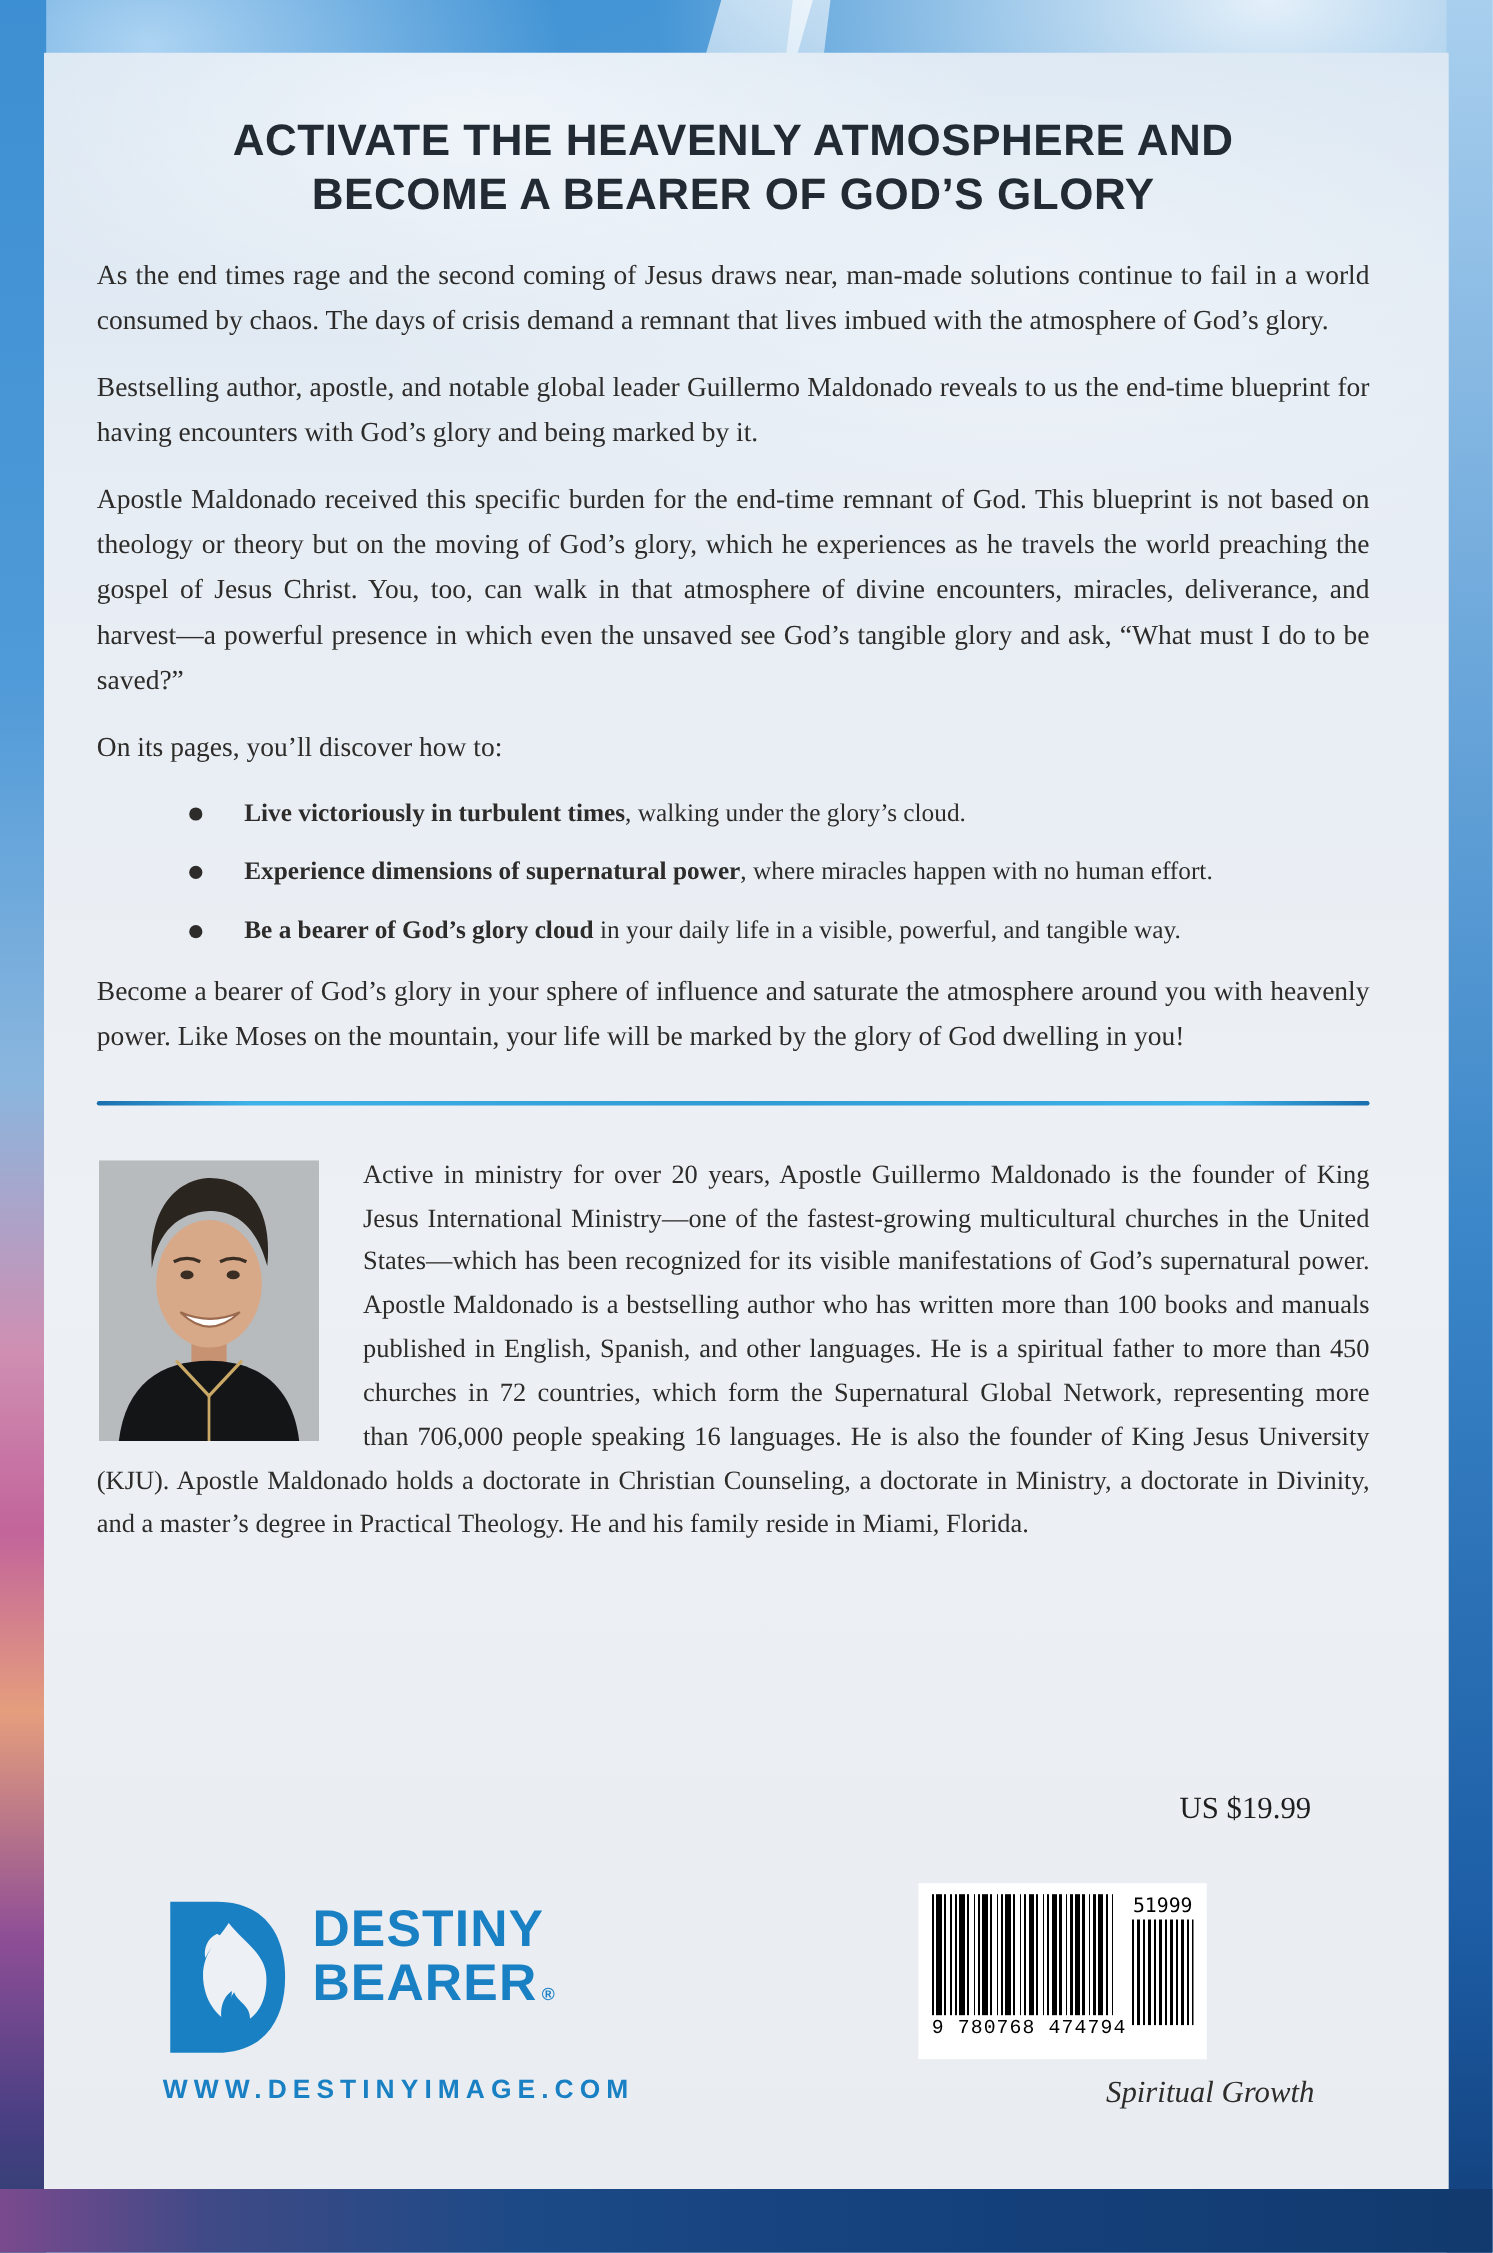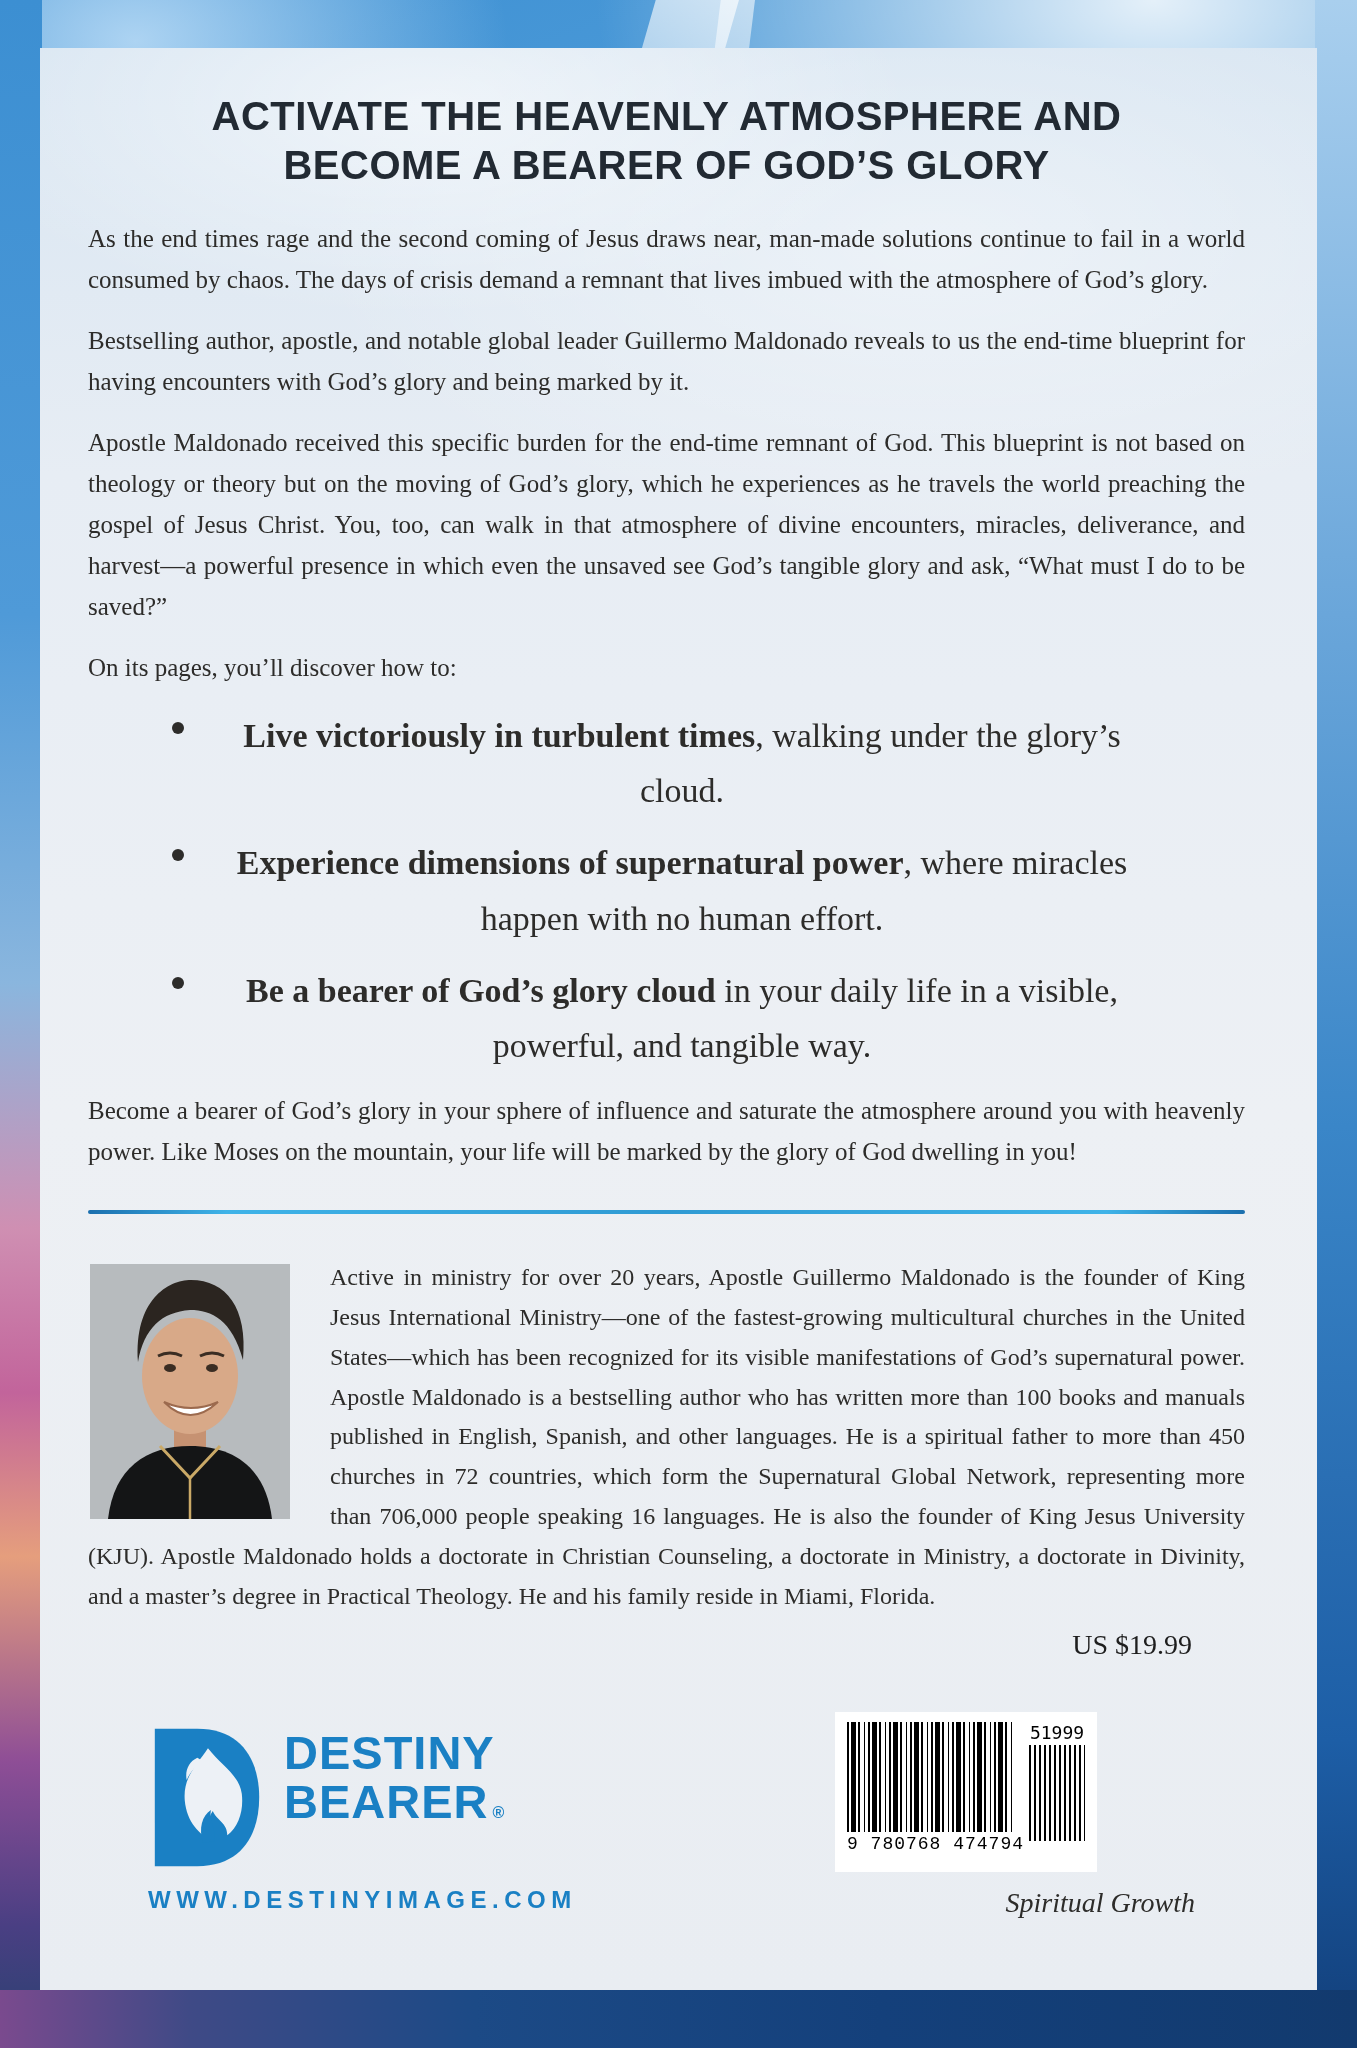--- a/index.html
+++ b/index.html
@@ -19,30 +19,30 @@
   .edge.left{left:0;background:linear-gradient(to bottom,#3c8fd2 0%,#4f9ad8 30%,#8ab6de 48%,#cf8fb2 60%,#c2649b 68%,#e59e7d 76%,#8e4e96 86%,#4a3f83 94%,#27416f 100%);}
   .edge.right{right:0;background:linear-gradient(to bottom,#a9cfee 0%,#6aa6da 30%,#3a86c8 55%,#2a6fb4 72%,#1d5ea6 85%,#123e79 100%);}
   .bottom-strip{position:absolute;left:0;bottom:0;width:100%;height:58px;
     background:linear-gradient(90deg,#7a4a8e 0%,#3f4a86 14%,#1c4a86 35%,#14407b 65%,#123a6e 100%);}
   
   .panel{position:absolute;left:40px;top:48px;right:40px;bottom:58px;overflow:hidden;
     background:
       radial-gradient(700px 300px at 30% 3%, rgba(255,255,255,.55), transparent 70%),
       radial-gradient(900px 420px at 70% 10%, rgba(255,255,255,.4), transparent 70%),
       linear-gradient(to bottom,#d9e6f2 0%,#e7edf4 22%,#edf0f4 55%,#e9edf2 100%);}
-  .text-col{padding:44px 72px 0 48px;}
+  .text-col{padding:56px 72px 0 48px;}
   .headline{font-weight:800;font-size:40px;line-height:1.22;letter-spacing:.5px;
     color:#222a33;text-align:center;margin:0 0 28px 0;}
   .body-copy{font-family:"Liberation Serif","DejaVu Serif",serif;color:#2d2c2a;}
   .body-copy p{font-size:25px;line-height:1.64;margin:0 0 20px 0;text-align:justify;}
   .body-copy p.no-just{text-align:left;}
   .bullets{margin:4px 0 2px 0;}
   .bullet-row{display:flex;margin:0 0 16px 0;padding-left:84px;}
   .bullet-dot{width:12px;height:12px;border-radius:50%;background:#2d2c2a;margin:14px 38px 0 0;flex:0 0 auto;}
-  .bullet-text{font-size:34px;line-height:1.64;max-width:920px;text-align:center;}
+  .bullet-text{font-size:23px;line-height:1.64;max-width:920px;text-align:center;}
   .bullet-text b{font-weight:700;}
   .divider{height:4px;margin:38px 0 44px 0;border-radius:2px;
     background:linear-gradient(90deg,#1b6fae 0%,#3fb3e8 12%,#2f9ad3 50%,#3fb3e8 88%,#1b6fae 100%);}
   
   .bio{font-family:"Liberation Serif","DejaVu Serif",serif;color:#2d2c2a;}
   .author-photo{float:left;width:200px;height:255px;margin:6px 40px 10px 2px;background:#b7bbbe;overflow:hidden;}
   .bio-text{font-size:24px;line-height:1.66;text-align:justify;margin:0;}
   
   .bottom-area{position:absolute;left:48px;right:72px;bottom:31px;height:340px;}
   .price{position:absolute;right:53px;top:10px;font-family:"Liberation Serif","DejaVu Serif",serif;

